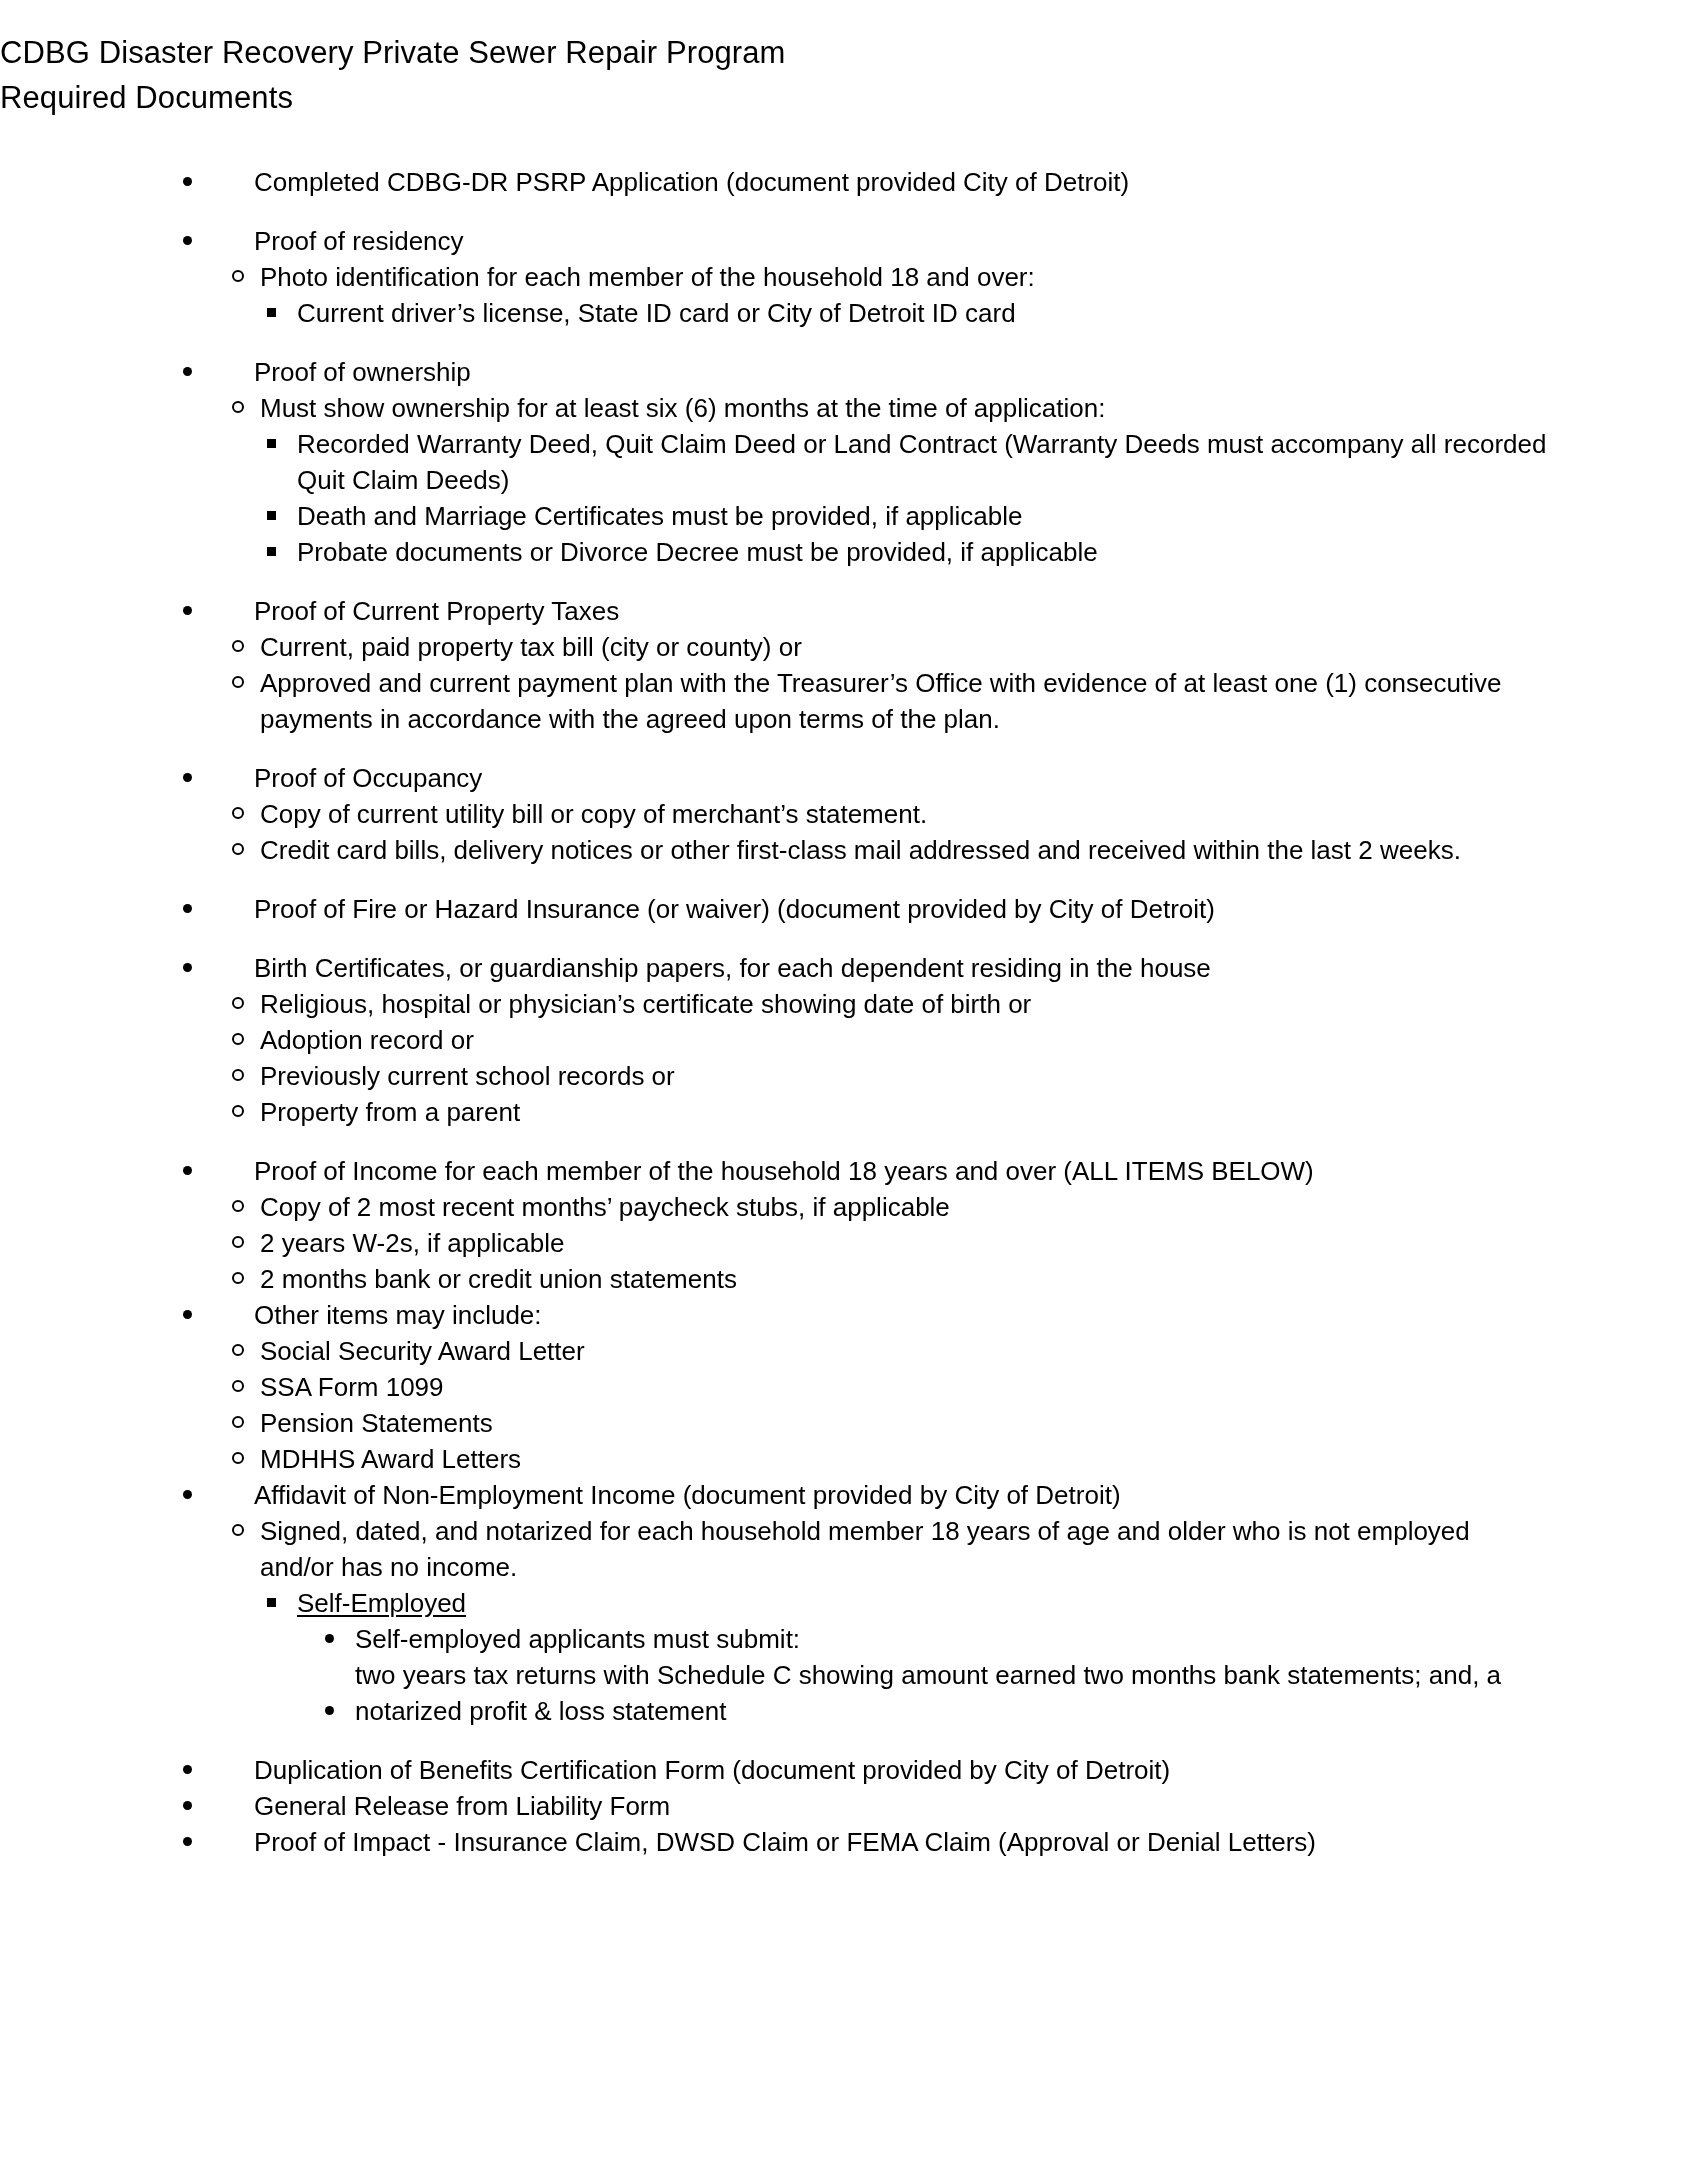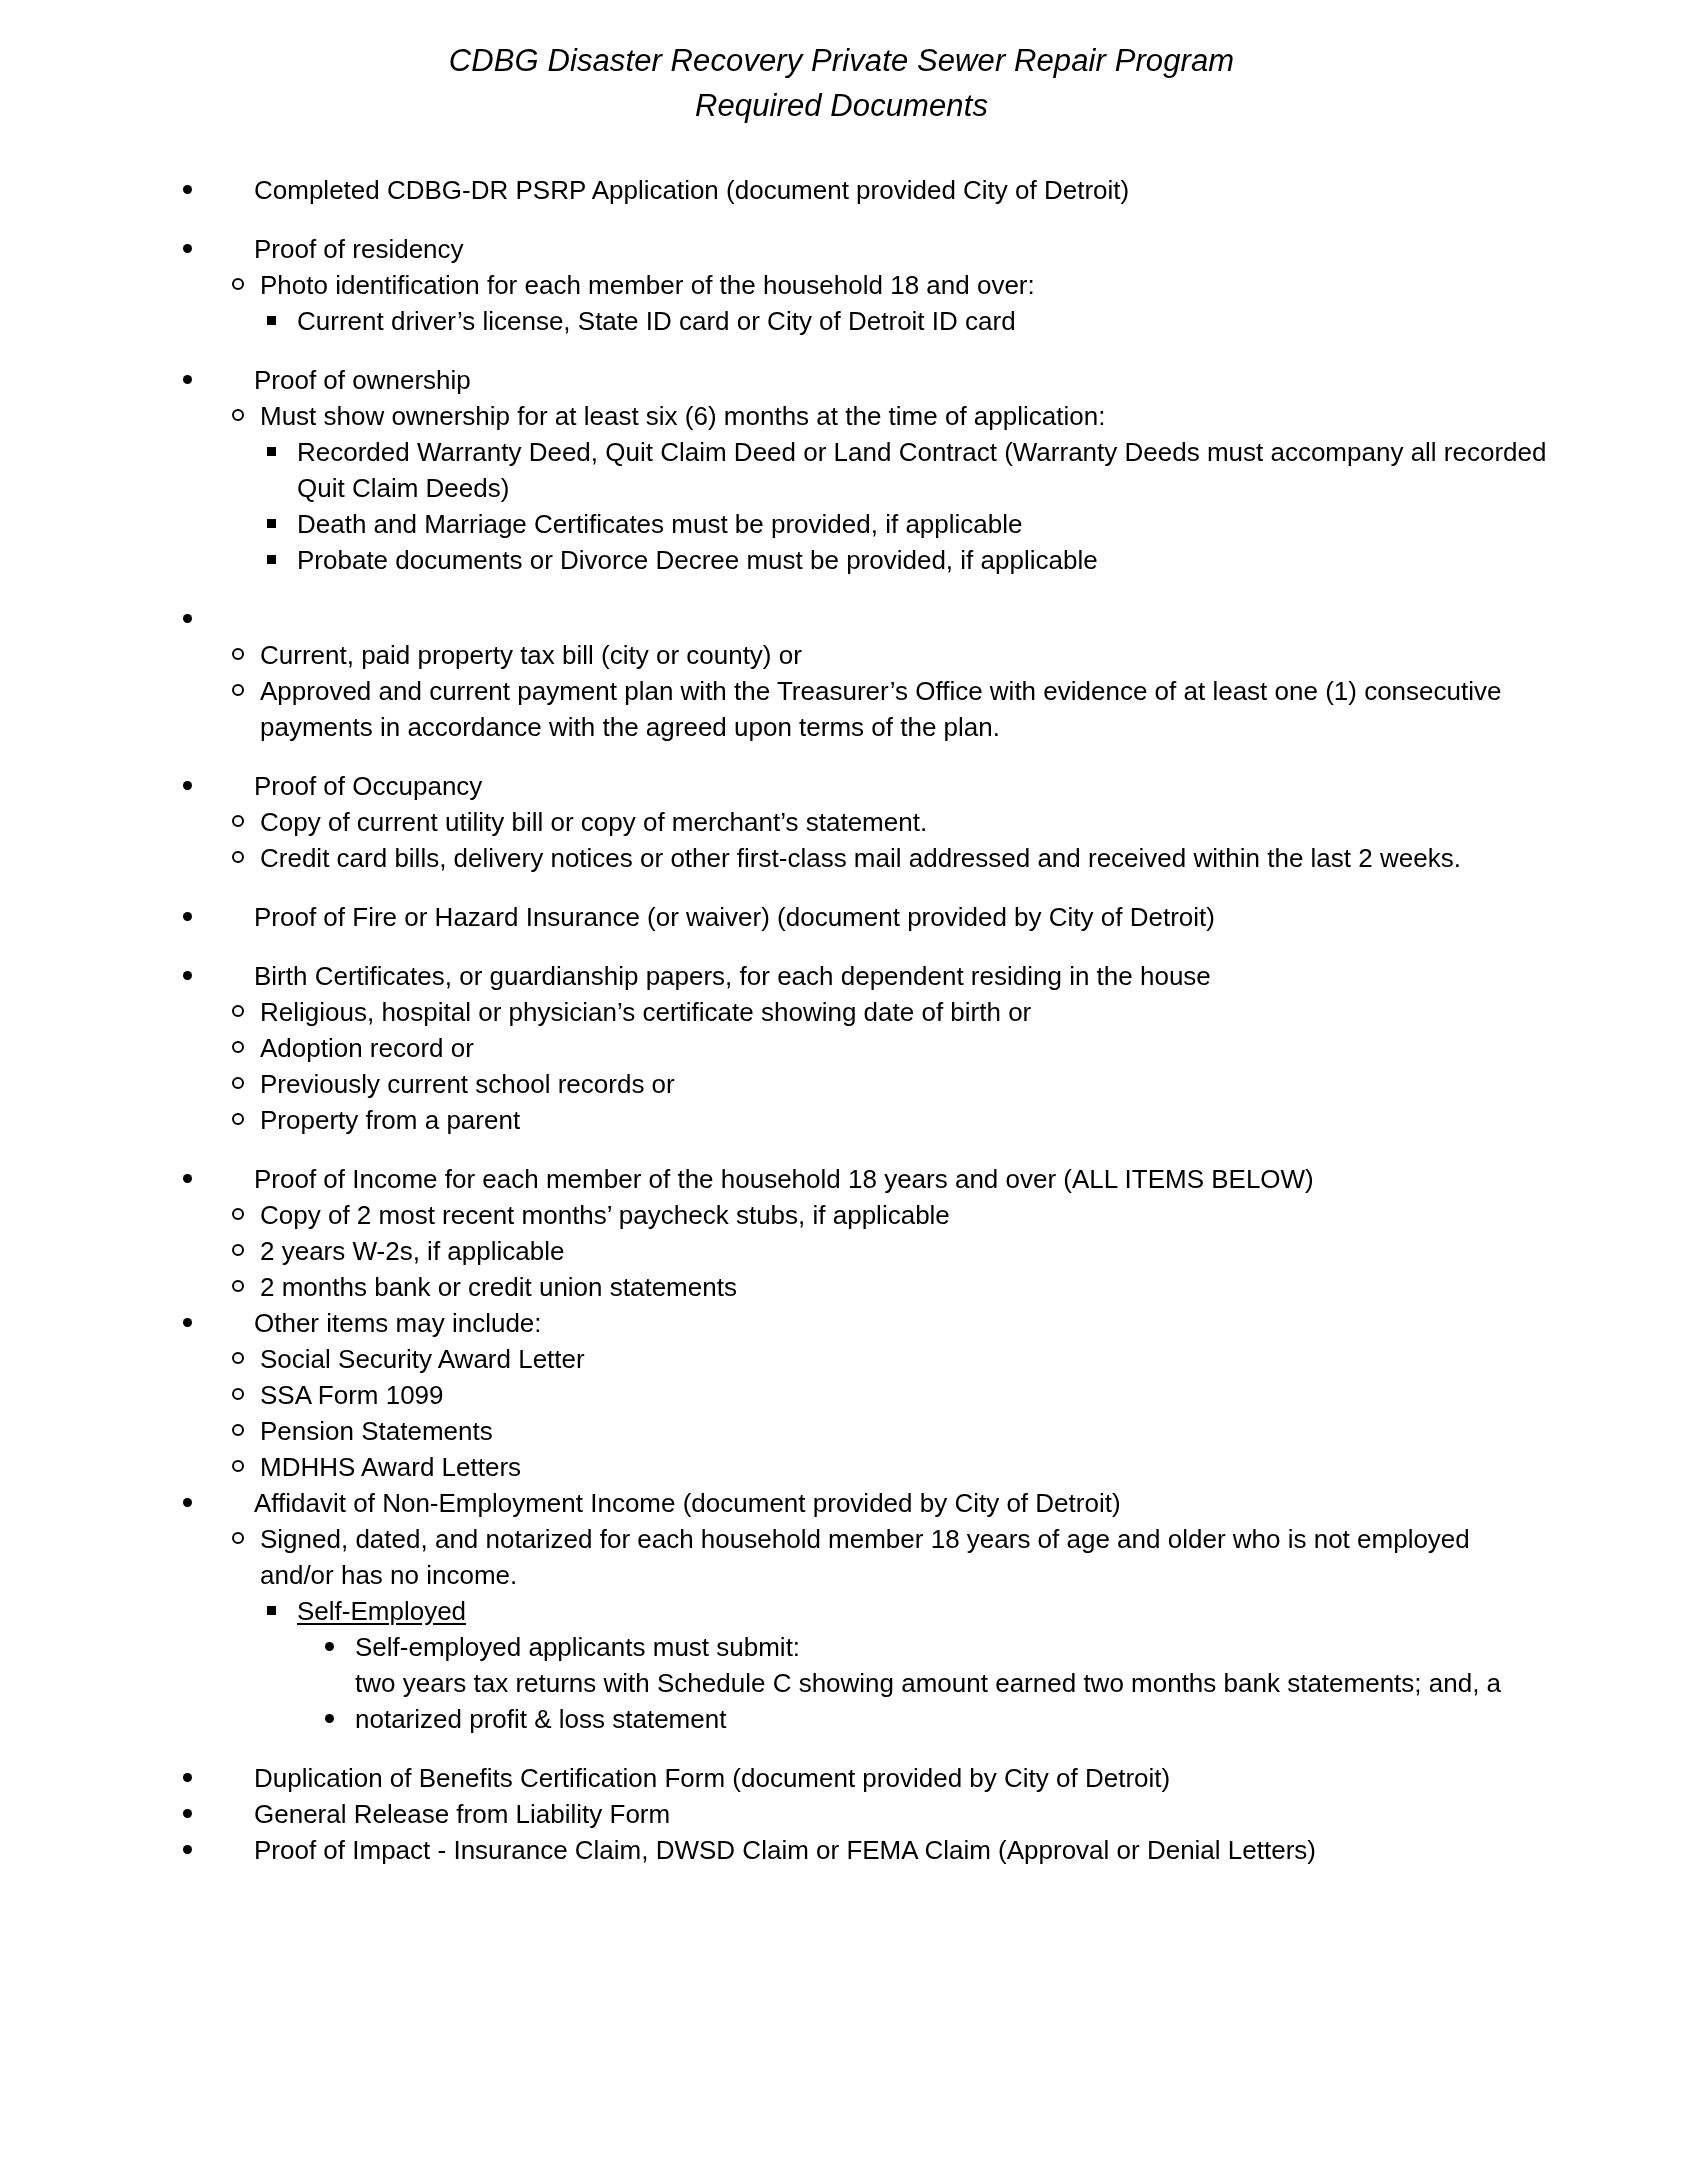--- a/index.html
+++ b/index.html
@@ -21,23 +21,22 @@
     width: 1683px;
     height: 2178px;
     background: #ffffff;
     box-sizing: border-box;
     padding: 0;
     overflow: hidden;
   }
 
   
   .title-block {
-    text-align: center;
-    padding-top: 38px;
-    font-style: italic;
+    text-align: left;
+    padding-top: 30px;
   }
   .title-line {
     font-size: 31px;
     line-height: 45px;
     font-weight: 400;
     letter-spacing: 0.1px;
     color: #000000;
   }
 
   
@@ -163,20 +162,21 @@
         <span class="marker"><span class="square"></span></span>
         <span class="li-text">Death and Marriage Certificates must be provided, if applicable</span>
       </div>
       <div class="li lvl3">
         <span class="marker"><span class="square"></span></span>
         <span class="li-text">Probate documents or Divorce Decree must be provided, if applicable</span>
       </div>
       <div style="height: 23px;"></div>
       <div class="li lvl1">
         <span class="marker"><span class="dot"></span></span>
+        <span class="li-text">Proof of Current Property Taxes</span>
       </div>
       <div class="li lvl2">
         <span class="marker"><span class="circle"></span></span>
         <span class="li-text">Current, paid property tax bill (city or county) or</span>
       </div>
       <div class="li lvl2">
         <span class="marker"><span class="circle"></span></span>
         <span class="li-text">Approved and current payment plan with the Treasurer’s Office with evidence of at least one (1) consecutive payments in accordance with the agreed upon terms of the plan.</span>
       </div>
       <div style="height: 23px;"></div>

